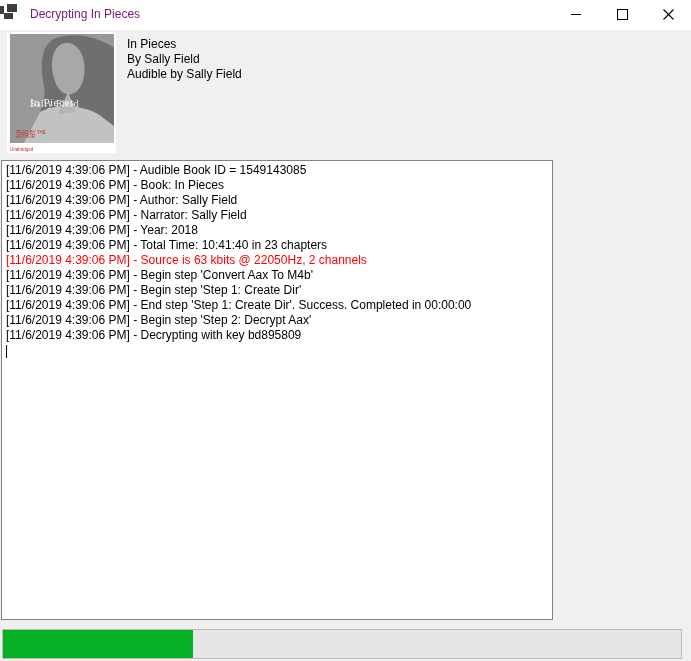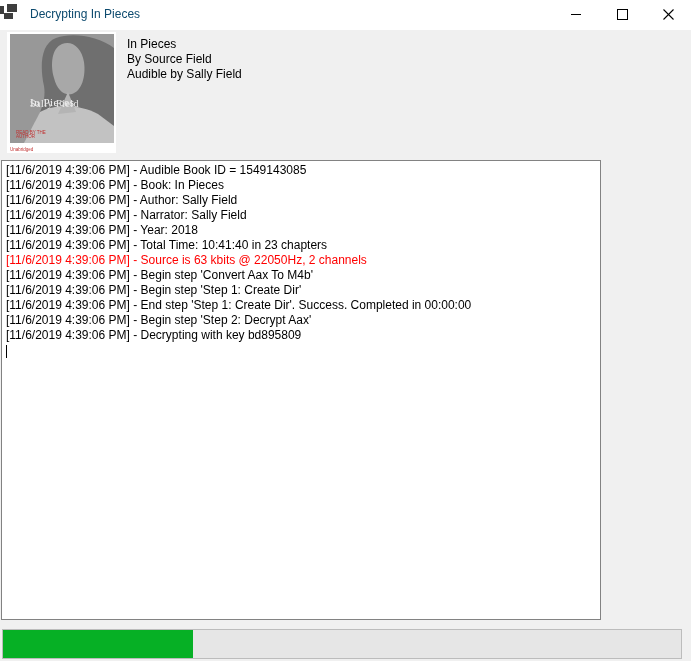--- a/index.html
+++ b/index.html
@@ -9,36 +9,36 @@
     background:#f0f0f0;font-family:"Liberation Sans",sans-serif;
     outline:1px solid #c8c8c8;
   }
   
   .titlebar{position:absolute;left:0;top:0;width:691px;height:30px;background:#ffffff;}
   .app-icon{position:absolute;left:0;top:4px;width:20px;height:19px;}
   .app-icon .sq{position:absolute;background:#3e3e3e;}
   .app-icon .sq1{left:7px;top:0;width:10px;height:8px;}
   .app-icon .sq2{left:-3px;top:2px;width:7px;height:8px;}
   .app-icon .sq3{left:4px;top:9px;width:9px;height:6px;}
-  .title-text{position:absolute;left:30px;top:7px;font-size:12px;color:#0c4a6e;white-space:nowrap;}
+  .title-text{position:absolute;left:30px;top:7px;font-size:12px;color:#701a75;white-space:nowrap;}
   .win-btn{position:absolute;top:0;width:46px;height:30px;display:flex;align-items:center;justify-content:center;cursor:default;}
   .btn-min{right:92px;} .btn-max{right:46px;} .btn-close{right:0;}
   
   .cover-box{position:absolute;left:7px;top:32px;width:109px;height:121px;background:#ffffff;padding:2px 2px 10px 3px;}
   .cover-photo{position:relative;width:100%;height:100%;background:#9a9a9a;overflow:hidden;}
   .cover-photo svg{position:absolute;left:0;top:0;width:100%;height:100%;}
   .cover-title{position:absolute;left:20px;top:62px;font-family:"Liberation Serif",serif;font-size:11px;color:#f2f2f2;letter-spacing:.5px;}
   .cover-author{position:absolute;left:20px;top:64px;font-family:"Liberation Serif",serif;font-size:10px;color:#e8e8e8;letter-spacing:.5px;}
   .cover-readby{position:absolute;left:6px;top:96px;font-size:5px;line-height:5px;color:#c03030;width:40px;transform:scale(.9);transform-origin:left top;}
   .cover-edition{position:absolute;left:3px;bottom:1px;font-size:5px;color:#c03030;transform:scale(.9);transform-origin:left top;}
   
   .book-info{position:absolute;left:127px;top:37px;font-size:12px;line-height:15px;color:#000;}
   
   .log{
-    position:absolute;left:1px;top:160px;width:600px;height:460px;
+    position:absolute;left:1px;top:160px;width:552px;height:460px;
     background:#ffffff;border:1px solid #828282;
     font-size:12px;line-height:15px;color:#000;
     padding:2px 4px;overflow:hidden;white-space:nowrap;cursor:text;
   }
   .log-line{white-space:nowrap;}
   .caret{display:inline-block;width:1px;height:13px;background:#000;margin-top:2px;}
   
   .progressbar{
     position:absolute;left:2px;top:629px;width:680px;height:30px;
     background:#e6e6e6;border:1px solid #bcbcbc;
@@ -92,21 +92,21 @@
       </svg>
       <div class="cover-title">In Pieces</div>
       <div class="cover-author">Sally Field</div>
       <div class="cover-readby">READ BY THE AUTHOR</div>
     </div>
     <div class="cover-edition">Unabridged</div>
   </div>
 
   <div class="book-info">
     <div>In Pieces</div>
-    <div>By Source Field</div>
+    <div>By Sally Field</div>
     <div>Audible by Sally Field</div>
   </div>
 
   <div class="log"><div class="log-line">[11/6/2019 4:39:06 PM] - Audible Book ID = 1549143085</div><div class="log-line">[11/6/2019 4:39:06 PM] - Book: In Pieces</div><div class="log-line">[11/6/2019 4:39:06 PM] - Author: Sally Field</div><div class="log-line">[11/6/2019 4:39:06 PM] - Narrator: Sally Field</div><div class="log-line">[11/6/2019 4:39:06 PM] - Year: 2018</div><div class="log-line">[11/6/2019 4:39:06 PM] - Total Time: 10:41:40 in 23 chapters</div><div class="log-line" style="color: rgb(255, 0, 0);">[11/6/2019 4:39:06 PM] - Source is 63 kbits @ 22050Hz, 2 channels</div><div class="log-line">[11/6/2019 4:39:06 PM] - Begin step 'Convert Aax To M4b'</div><div class="log-line">[11/6/2019 4:39:06 PM] - Begin step 'Step 1: Create Dir'</div><div class="log-line">[11/6/2019 4:39:06 PM] - End step 'Step 1: Create Dir'. Success. Completed in 00:00:00</div><div class="log-line">[11/6/2019 4:39:06 PM] - Begin step 'Step 2: Decrypt Aax'</div><div class="log-line">[11/6/2019 4:39:06 PM] - Decrypting with key bd895809</div><div class="caret"></div></div>
 
   <div class="progressbar" style="background: rgb(230, 230, 230); border-color: rgb(188, 188, 188);">
     <div class="progress-fill" style="width: 28%; background: rgb(6, 176, 37);"></div>
   </div>
 
 </div>

